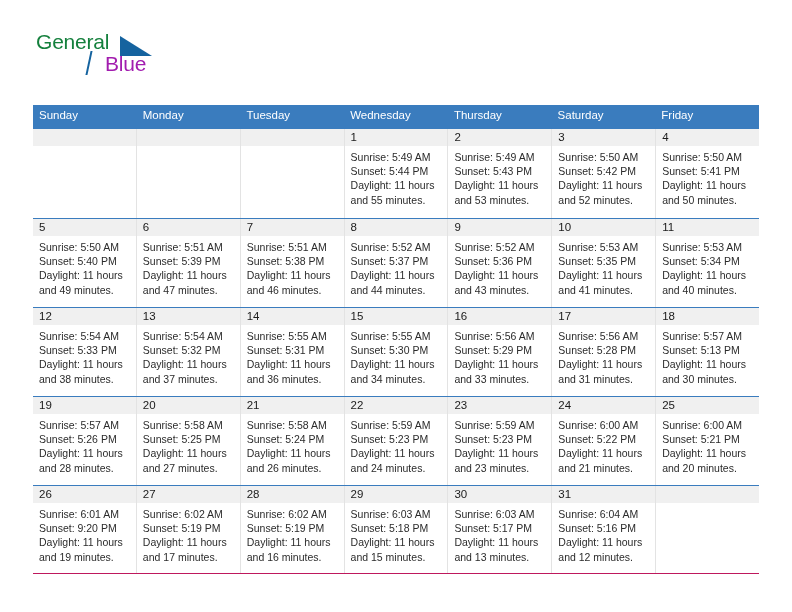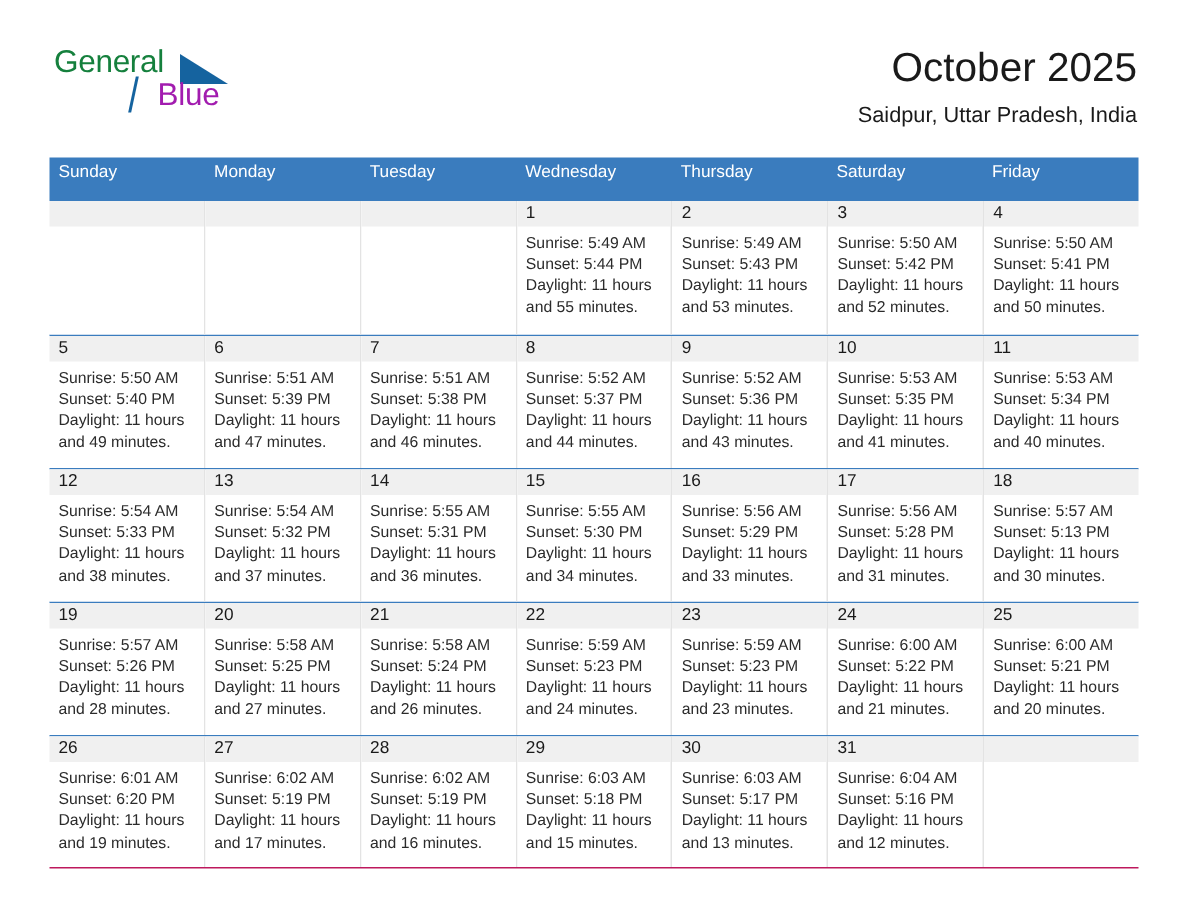--- a/index.html
+++ b/index.html
@@ -99,21 +99,21 @@
   .calendar {
     position: absolute;
     left: 33px;
     top: 105px;
     width: 726px;
   }
 
   .weekdays {
     display: flex;
     background: #3a7cbe;
-    height: 29px;
+    height: 24px;
   }
   .weekday {
     flex: 1 1 0;
     min-width: 0;
     color: #ffffff;
     font-size: 11.5px;
     line-height: 20px;
     padding-left: 6px;
     box-sizing: border-box;
   }
@@ -166,24 +166,20 @@
 
   <div class="top">
 
     <div class="brand">
       <span class="brand-general">General</span>
       <span class="brand-tri"></span>
       <span class="brand-bar"></span>
       <span class="brand-blue">Blue</span>
     </div>
 
-    <div class="titles">
-      <div class="title-month">October 2025</div>
-      <div class="title-location">Saidpur, Uttar Pradesh, India</div>
-    </div>
 
   </div>
 
   <div class="calendar">
     <div class="weekdays" id="weekday-row">
         <div class="weekday">Sunday</div>
         <div class="weekday">Monday</div>
         <div class="weekday">Tuesday</div>
         <div class="weekday">Wednesday</div>
         <div class="weekday">Thursday</div>
@@ -483,21 +479,21 @@
             </div>
           </div>
         </div>
         <div class="week last">
           <div class="day">
             <div class="day-num-band">
               <div class="day-num">26</div>
             </div>
             <div class="day-body">
               <div class="day-line">Sunrise: 6:01 AM</div>
-              <div class="day-line">Sunset: 6:20 PM</div>
+              <div class="day-line">Sunset: 9:20 PM</div>
               <div class="day-line">Daylight: 11 hours</div>
               <div class="day-line">and 19 minutes.</div>
             </div>
           </div>
           <div class="day">
             <div class="day-num-band">
               <div class="day-num">27</div>
             </div>
             <div class="day-body">
               <div class="day-line">Sunrise: 6:02 AM</div>

